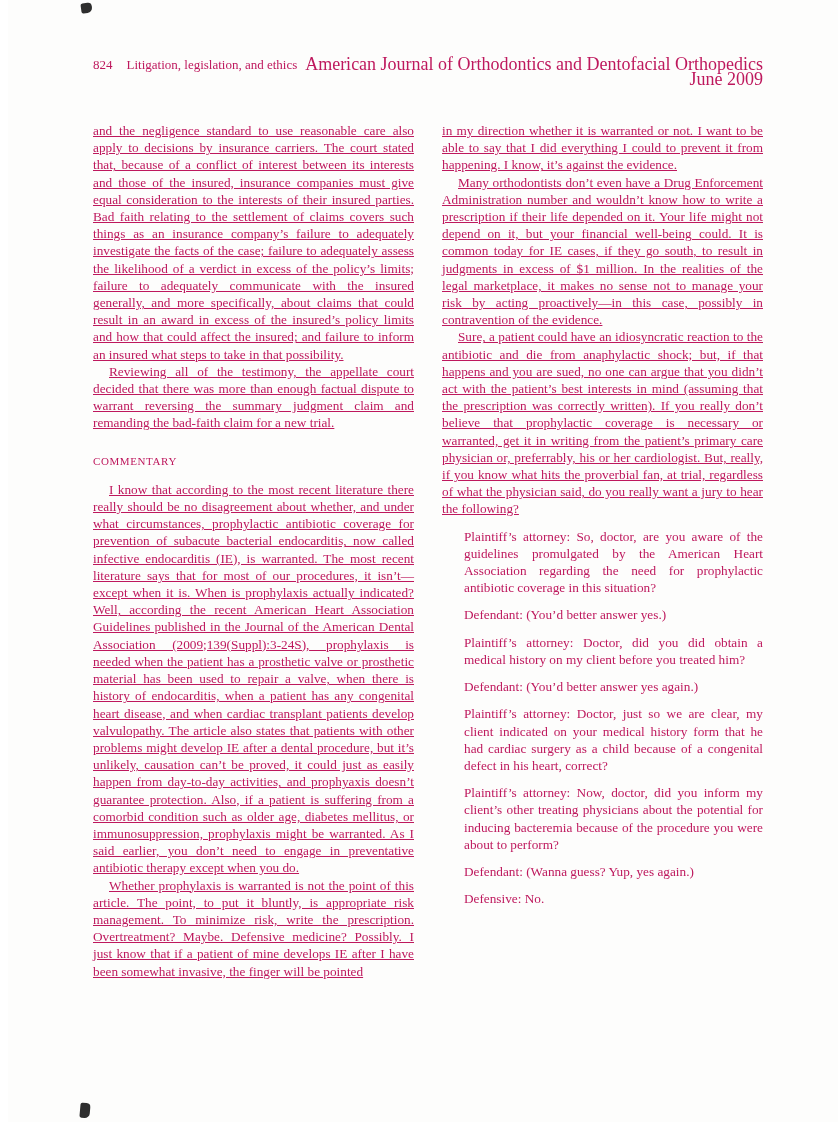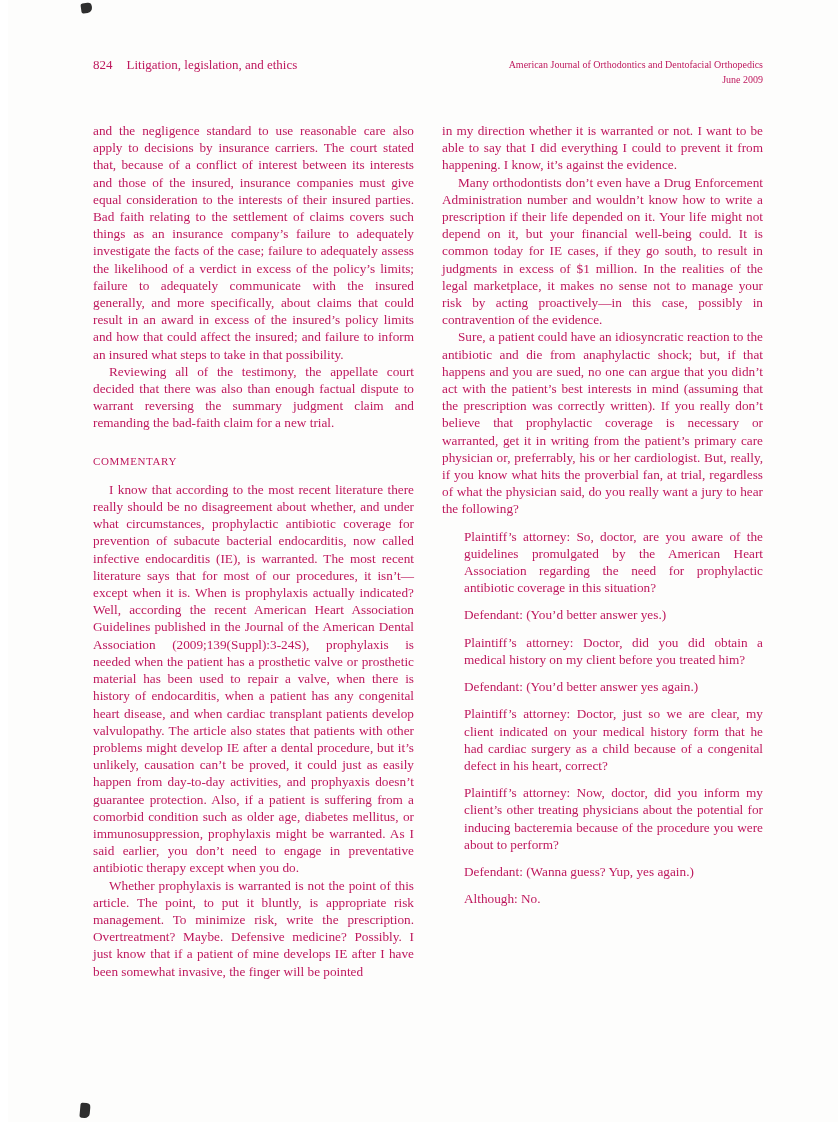--- a/index.html
+++ b/index.html
@@ -34,41 +34,42 @@
     right: 83px;
     display: flex;
     justify-content: space-between;
     align-items: flex-start;
     font-size: 13px;
     line-height: 15px;
   }
   .running-header .pagenum { margin-right: 14px; }
   .running-header .hdr-right {
     text-align: right;
-    font-size: 10px;
+    font-size: 18px;
     line-height: 15px;
   }
 
   .content {
     position: absolute;
     top: 122px;
     left: 85px;
     right: 83px;
     display: flex;
     gap: 28px;
   }
   .col {
     width: 321px;
     font-size: 13.25px;
     line-height: 17.2px;
     text-align: justify;
   }
   p.para {
     margin: 0;
     text-indent: 16px;
+    text-decoration: underline;
   }
   p.para.noindent { text-indent: 0; }
   h2.heading {
     margin: 21px 0 11px 0;
     font-size: 11px;
     font-weight: 400;
     letter-spacing: 0.6px;
     text-align: left;
   }
   p.dialog {
@@ -95,35 +96,35 @@
     <div class="hdr-right">
       <div>American Journal of Orthodontics and Dentofacial Orthopedics</div>
       <div>June 2009</div>
     </div>
   </header>
 
   <main class="content">
 
     <div class="col">
       <p class="para noindent">and the negligence standard to use reasonable care also apply to decisions by insurance carriers. The court stated that, because of a conflict of interest between its interests and those of the insured, insurance companies must give equal consideration to the interests of their insured parties. Bad faith relating to the settlement of claims covers such things as an insurance company’s failure to adequately investigate the facts of the case; failure to adequately assess the likelihood of a verdict in excess of the policy’s limits; failure to adequately communicate with the insured generally, and more specifically, about claims that could result in an award in excess of the insured’s policy limits and how that could affect the insured; and failure to inform an insured what steps to take in that possibility.</p>
-      <p class="para">Reviewing all of the testimony, the appellate court decided that there was also than enough factual dispute to warrant reversing the summary judgment claim and remanding the bad-faith claim for a new trial.</p>
+      <p class="para">Reviewing all of the testimony, the appellate court decided that there was more than enough factual dispute to warrant reversing the summary judgment claim and remanding the bad-faith claim for a new trial.</p>
       <h2 class="heading">COMMENTARY</h2>
       <p class="para">I know that according to the most recent literature there really should be no disagreement about whether, and under what circumstances, prophylactic antibiotic coverage for prevention of subacute bacterial endocarditis, now called infective endocarditis (IE), is warranted. The most recent literature says that for most of our procedures, it isn’t—except when it is. When is prophylaxis actually indicated? Well, according the recent American Heart Association Guidelines published in the Journal of the American Dental Association (2009;139(Suppl):3-24S), prophylaxis is needed when the patient has a prosthetic valve or prosthetic material has been used to repair a valve, when there is history of endocarditis, when a patient has any congenital heart disease, and when cardiac transplant patients develop valvulopathy. The article also states that patients with other problems might develop IE after a dental procedure, but it’s unlikely, causation can’t be proved, it could just as easily happen from day-to-day activities, and prophyaxis doesn’t guarantee protection. Also, if a patient is suffering from a comorbid condition such as older age, diabetes mellitus, or immunosuppression, prophylaxis might be warranted. As I said earlier, you don’t need to engage in preventative antibiotic therapy except when you do.</p>
       <p class="para">Whether prophylaxis is warranted is not the point of this article. The point, to put it bluntly, is appropriate risk management. To minimize risk, write the prescription. Overtreatment? Maybe. Defensive medicine? Possibly. I just know that if a patient of mine develops IE after I have been somewhat invasive, the finger will be pointed</p>
     </div>
 
     <div class="col">
       <p class="para noindent">in my direction whether it is warranted or not. I want to be able to say that I did everything I could to prevent it from happening. I know, it’s against the evidence.</p>
       <p class="para">Many orthodontists don’t even have a Drug Enforcement Administration number and wouldn’t know how to write a prescription if their life depended on it. Your life might not depend on it, but your financial well-being could. It is common today for IE cases, if they go south, to result in judgments in excess of $1 million. In the realities of the legal marketplace, it makes no sense not to manage your risk by acting proactively—in this case, possibly in contravention of the evidence.</p>
       <p class="para">Sure, a patient could have an idiosyncratic reaction to the antibiotic and die from anaphylactic shock; but, if that happens and you are sued, no one can argue that you didn’t act with the patient’s best interests in mind (assuming that the prescription was correctly written). If you really don’t believe that prophylactic coverage is necessary or warranted, get it in writing from the patient’s primary care physician or, preferrably, his or her cardiologist. But, really, if you know what hits the proverbial fan, at trial, regardless of what the physician said, do you really want a jury to hear the following?</p>
       <p class="dialog">Plaintiff’s attorney: So, doctor, are you aware of the guidelines promulgated by the American Heart Association regarding the need for prophylactic antibiotic coverage in this situation?</p>
       <p class="dialog">Defendant: (You’d better answer yes.)</p>
       <p class="dialog">Plaintiff’s attorney: Doctor, did you did obtain a medical history on my client before you treated him?</p>
       <p class="dialog">Defendant: (You’d better answer yes again.)</p>
       <p class="dialog">Plaintiff’s attorney: Doctor, just so we are clear, my client indicated on your medical history form that he had cardiac surgery as a child because of a congenital defect in his heart, correct?</p>
       <p class="dialog">Plaintiff’s attorney: Now, doctor, did you inform my client’s other treating physicians about the potential for inducing bacteremia because of the procedure you were about to perform?</p>
       <p class="dialog">Defendant: (Wanna guess? Yup, yes again.)</p>
-      <p class="dialog">Although: No.</p>
+      <p class="dialog">Defensive: No.</p>
     </div>
 
   </main>
 
 </div>
 
 </body></html>

